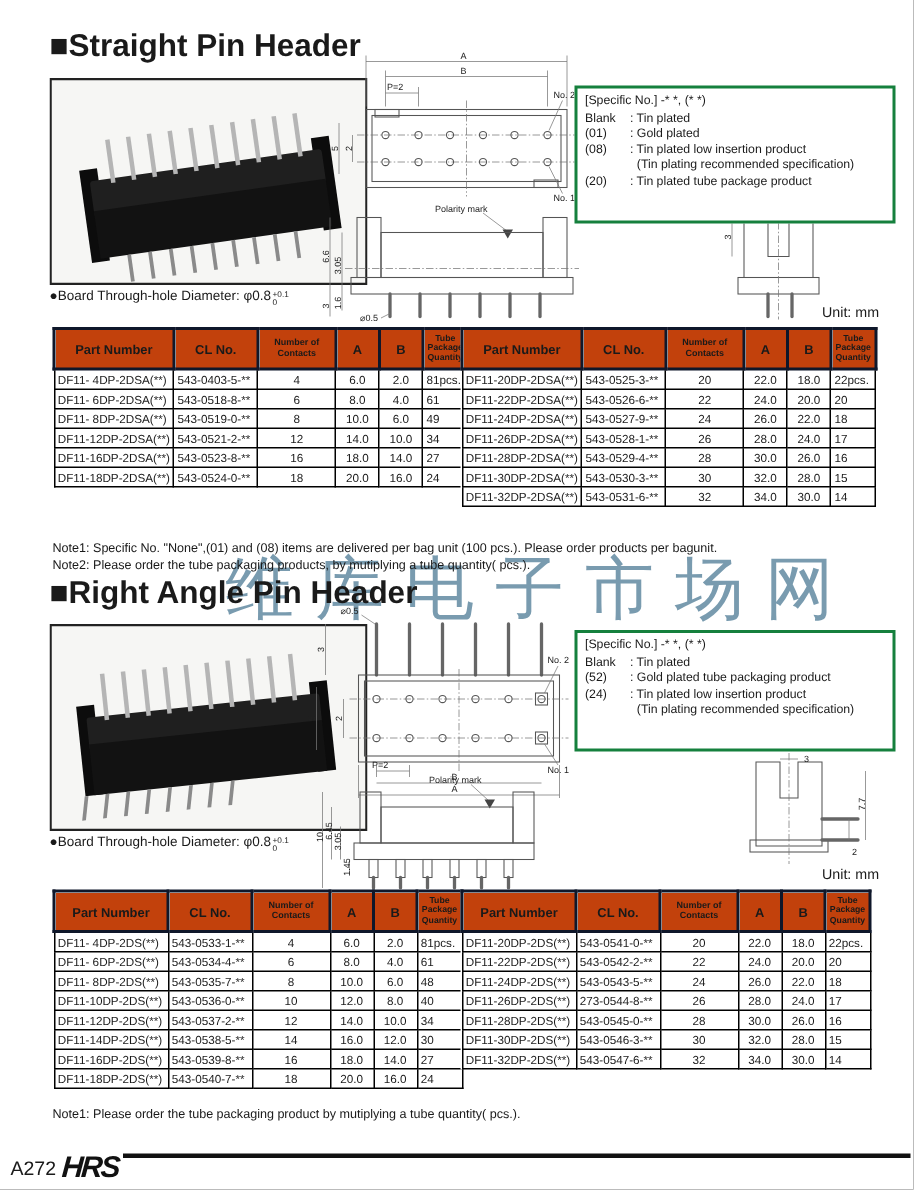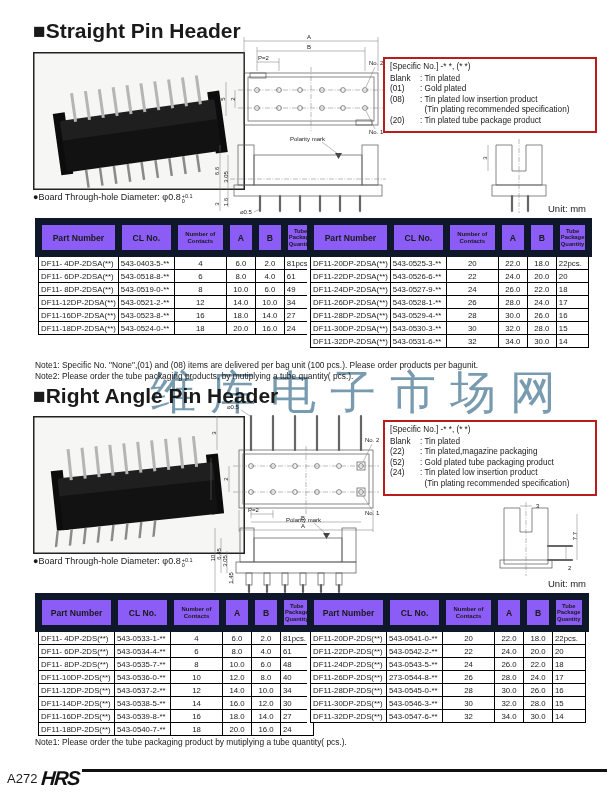--- a/index.html
+++ b/index.html
@@ -4,27 +4,27 @@
 <style>
   html,body{margin:0;padding:0;background:#888;}
   .page{position:relative;width:609px;height:793px;background:#ffffff;font-family:"Liberation Sans",sans-serif;color:#1a1a1a;overflow:hidden;margin:0 auto;}
   .abs{position:absolute;}
   .sec-title{font-size:21px;font-weight:bold;z-index:2;}
   .caption{font-size:9px;z-index:2;}
   .tol{display:inline-flex;flex-direction:column;font-size:5.5px;line-height:5px;vertical-align:2px;margin-left:1px;}
   .unit{font-size:9.5px;text-align:right;z-index:2;}
   .note{font-size:8.4px;white-space:nowrap;z-index:2;}
   .watermark{font-size:46px;color:#0c4a6e;opacity:.55;letter-spacing:14px;white-space:nowrap;z-index:0;}
-  .spec-box{border:2px solid #b91c1c;background:#fff;padding:3px 5px 4px 5px;font-size:8.2px;line-height:10.6px;z-index:2;}
+  .spec-box{border:2px solid #15803d;background:#fff;padding:3px 5px 20px 5px;font-size:8.2px;line-height:10.6px;z-index:2;}
   .spec-title{margin-bottom:1px;}
   .spec-line{display:flex;}
   .spec-code{width:30px;flex:none;}
   .spec-desc{white-space:pre-wrap;}
   table.ptable{border-collapse:collapse;table-layout:fixed;background:#fff;border:1.5px solid #000;z-index:2;position:absolute;}
-  .ptable th{background:#8b5cf6;font-weight:bold;border:7px solid #0f172a;height:25px;text-align:center;font-size:8.6px;padding:0 1px;overflow:hidden;}
+  .ptable th{background:#c2410c;font-weight:bold;border:2px solid #0f172a;height:25px;text-align:center;font-size:8.6px;padding:0 1px;overflow:hidden;}
   .ptable th.sm{font-size:6px;line-height:1.15;white-space:normal;}
   .ptable th.xs{font-size:5.8px;line-height:1.15;white-space:normal;}
   .ptable td{border:1px solid #000;height:12px;font-size:7.8px;padding:0 2px;white-space:nowrap;overflow:hidden;text-align:left;}
   .ptable td:nth-child(3),.ptable td:nth-child(4),.ptable td:nth-child(5){text-align:center;}
   svg.draw{position:absolute;z-index:1;overflow:visible;}
   .draw text{font-size:6px;fill:#222;font-family:"Liberation Sans",sans-serif;}
   .draw .thin{stroke:#555;stroke-width:.7;fill:none;}
   .draw .dim{stroke:#777;stroke-width:.5;fill:none;}
   .draw .dash{stroke-dasharray:5 1.5 1 1.5;}
   .draw .pin{stroke:#666;stroke-width:2.2;stroke-linecap:round;fill:none;}
@@ -480,24 +480,20 @@
   </svg>
 
   <div class="abs spec-box" style="left:383px;top:420px;width:200px;">
     <div class="spec-title">[Specific No.] -* *, (* *)</div>
     <div>
         <div class="spec-line">
           <span class="spec-code">Blank</span>
           <span class="spec-desc">: Tin plated</span>
         </div>
         <div class="spec-line">
-          <span class="spec-code">(22)</span>
-          <span class="spec-desc">: Tin plated,magazine packaging</span>
-        </div>
-        <div class="spec-line">
           <span class="spec-code">(52)</span>
           <span class="spec-desc">: Gold plated tube packaging product</span>
         </div>
         <div class="spec-line">
           <span class="spec-code">(24)</span>
           <span class="spec-desc">: Tin plated low insertion product</span>
         </div>
         <div class="spec-line">
           <span class="spec-code"></span>
           <span class="spec-desc">  (Tin plating recommended specification)</span>

